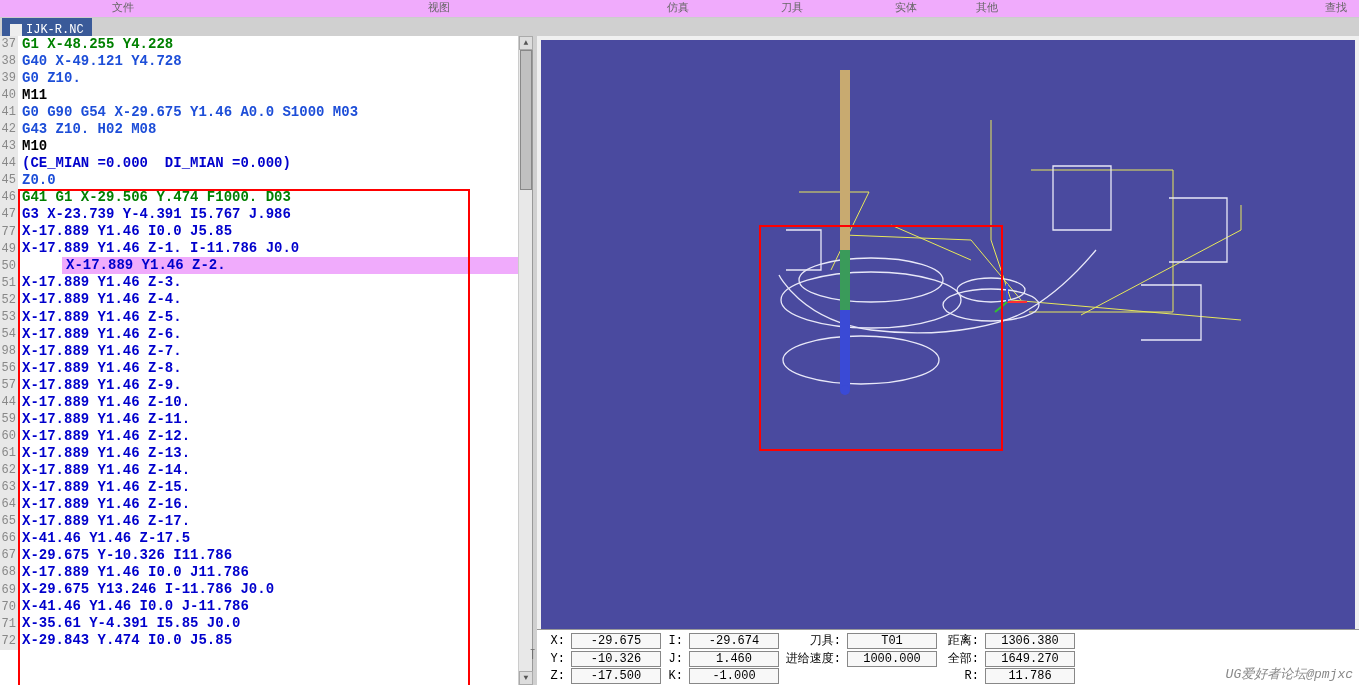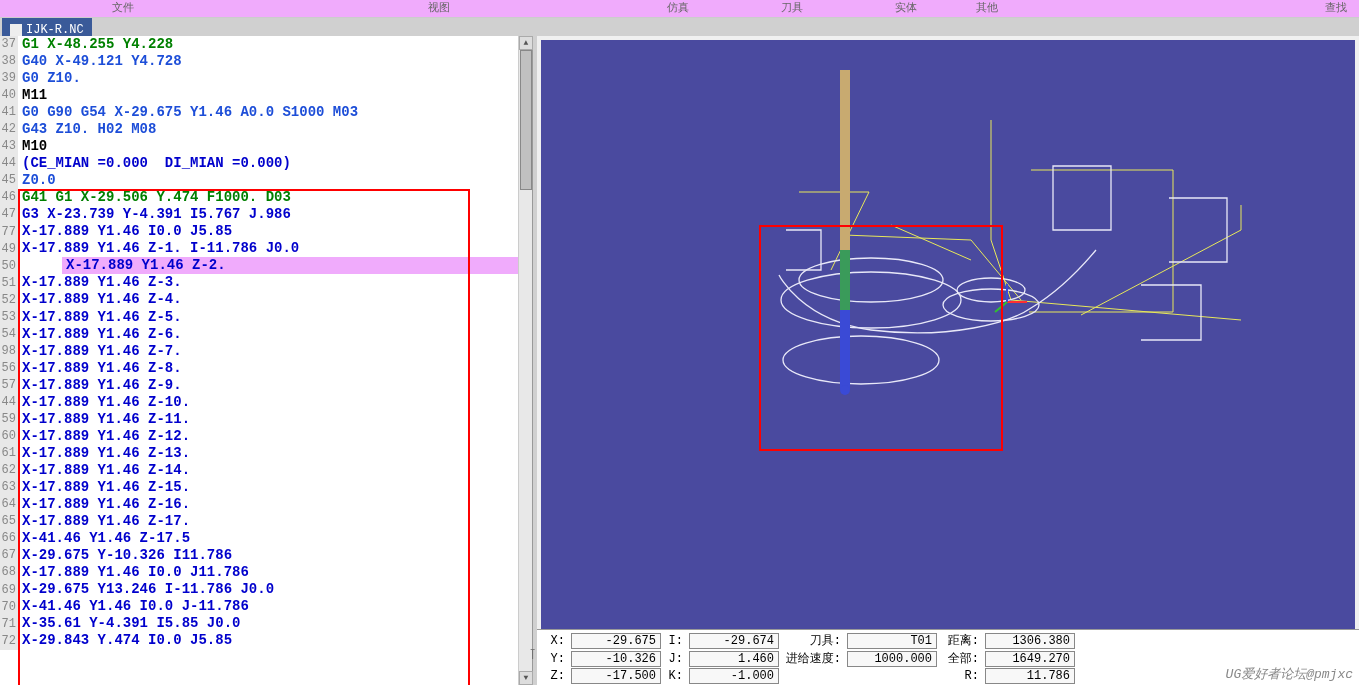--- a/index.html
+++ b/index.html
@@ -32,21 +32,21 @@
 .thumb { position:absolute; left:1px; width:12px; background:#c0c0c0; border:1px solid #888; }
 
 .right { flex:1; display:flex; flex-direction:column; border-left:4px solid #d0d0d0; }
 .viewport { flex:1; background:#4a4a9f; position:relative; margin:4px; margin-bottom:0; overflow:hidden; }
 .viewport svg { position:absolute; }
 .redbox.right-box { left:218px; top:185px; width:244px; height:226px; }
 
 .status { height:56px; background:#fff; border-top:1px solid #999; font-size:11px; font-family:"MS Sans Serif",sans-serif; padding:2px 4px; position:relative; }
 .stat-grid { position:absolute; left:10px; top:2px; display:grid; grid-template-columns:20px 90px 20px 90px 60px 90px 40px 90px; gap:1px 4px; align-items:center; }
 .stat-lbl { font-size:12px; text-align:right; padding-right:2px; }
-.stat-val { border:1px solid #888; background:#f8f8f8; text-align:right; padding:0 4px; font-size:12px; height:16px; line-height:14px; font-family:"Courier New",monospace; }
+.stat-val { border:1px solid #888; background:#f8f8f8; text-align:center; padding:0 4px; font-size:12px; height:16px; line-height:14px; font-family:"Courier New",monospace; }
 .tool-ico { position:absolute; left:-8px; top:16px; font-size:14px; color:#666; }
 
 .watermark { position:absolute; right:6px; bottom:2px; font-size:13px; color:#888; font-style:italic; font-family:Liberation Mono, monospace; }
 </style>
 </head>
 <body>
 
 <div class="topbar">
   <span style="left:112px">文件</span>
   <span style="left:428px">视图</span>

